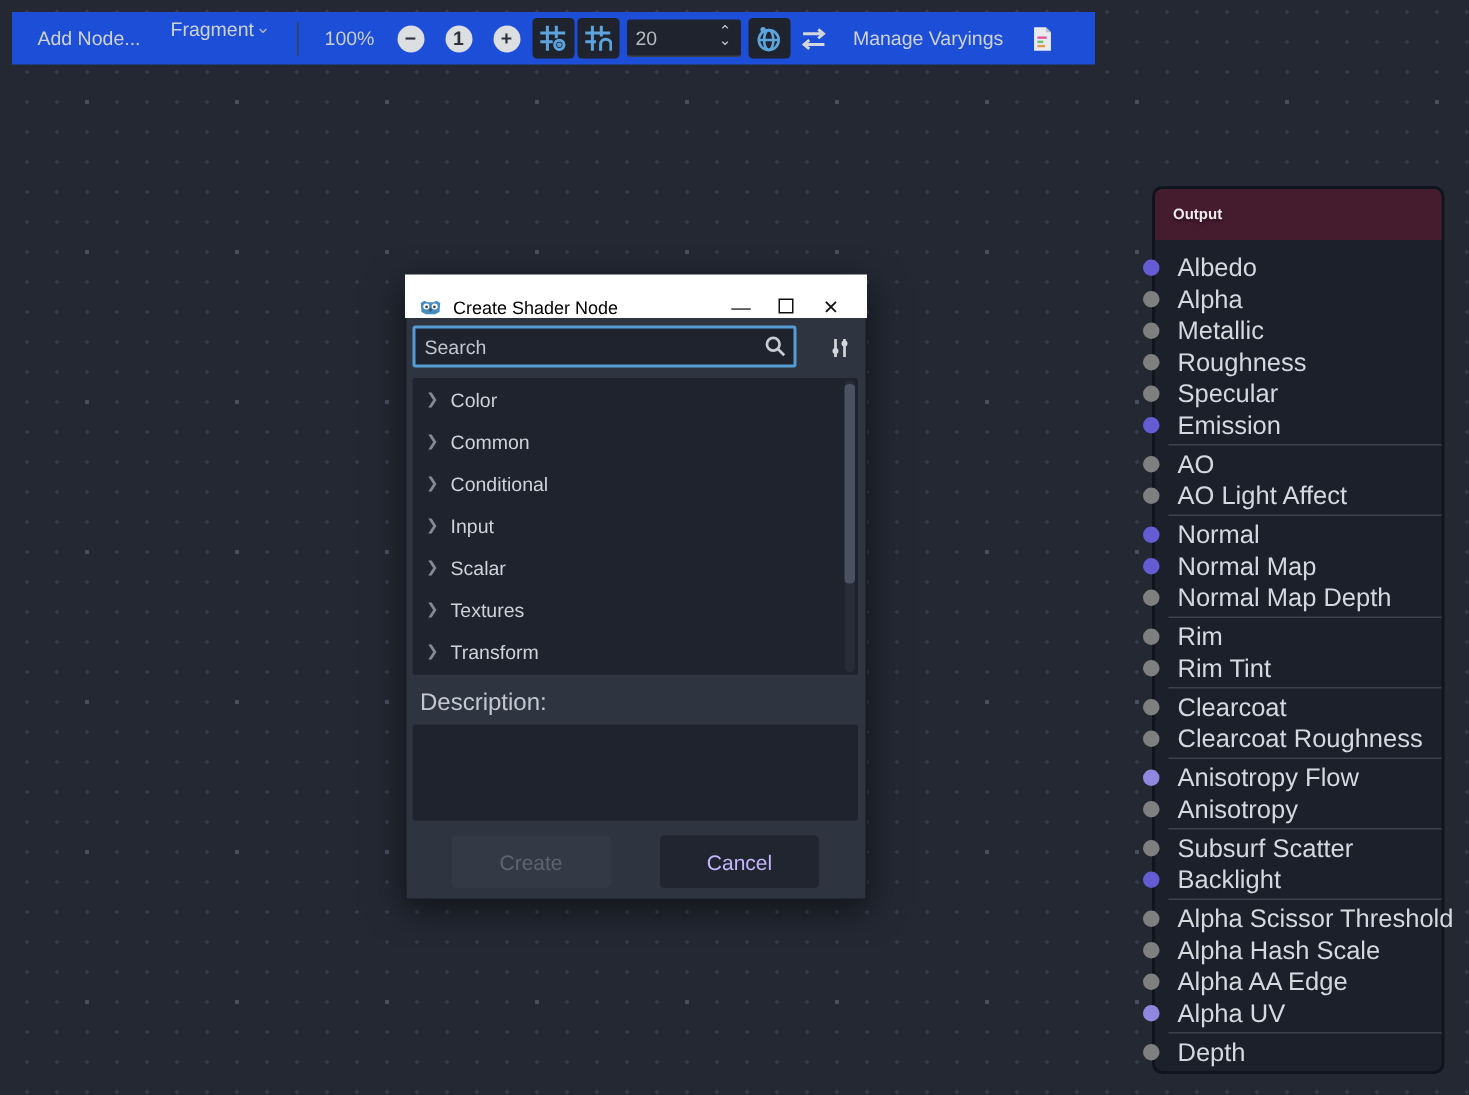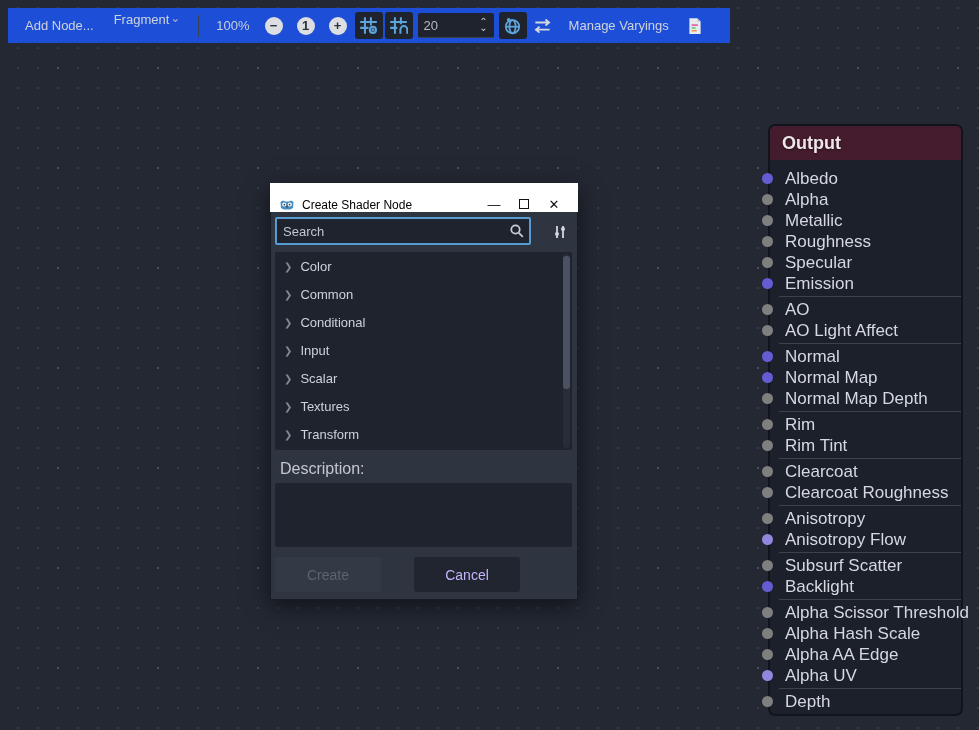--- a/index.html
+++ b/index.html
@@ -58,32 +58,32 @@
   .filter-btn { width:24px; height:26px; display:flex; align-items:center; justify-content:center; }
 
   .tree { position:relative; margin-top:7px; height:198px; background:#1e232d; border-radius:2px; overflow:hidden; }
   .tree-row { height:28px; display:flex; align-items:center; padding-left:9px; color:#ced2d9; font-size:13px; gap:8px; }
   .tree-chevron { color:#828a96; font-size:10px; }
   .tree-scrollbar { position:absolute; right:2px; top:2px; bottom:2px; width:7px; background:#272c37; border-radius:3px; }
   .tree-thumb { position:absolute; top:2px; left:0; width:7px; height:133px; background:#4a5160; border-radius:3px; }
 
   .desc-label { margin:10px 0 5px 5px; color:#c3c8d0; font-size:16px; }
   .desc-box { height:64px; background:#1e232d; border-radius:2px; }
-  .btn-row { display:flex; gap:33px; margin-top:10px; }
+  .btn-row { display:flex; justify-content:center; gap:33px; margin-top:10px; }
   .dlg-btn { width:106px; height:35px; border:none; border-radius:3px; font-size:14px;
     font-family:"Liberation Sans",sans-serif; }
   .btn-create { background:#333a46; color:#5d6470; }
   .btn-cancel { background:#20252f; color:#c4b5fd; }
 
   
   .node { position:absolute; left:768px; top:124px; width:195px; height:592px;
     background:#1b202b; border:2px solid #10141c; border-radius:7px; }
   .node-header { height:34px; background:#451c2e; border-radius:5px 5px 0 0;
     display:flex; align-items:center; padding-left:12px; }
-  .node-title { color:#efe7ea; font-weight:bold; font-size:18px; text-shadow:0 1px 2px rgba(0,0,0,.5); }
+  .node-title { color:#efe7ea; font-weight:bold; font-size:10px; text-shadow:0 1px 2px rgba(0,0,0,.5); }
   .node-body { padding-top:8px; }
   .port-row { position:relative; height:21px; line-height:21px; padding-left:15px;
     color:#d5d9df; font-size:17px; white-space:nowrap; }
   .port-dot { position:absolute; left:-8px; top:5px; width:11px; height:11px; border-radius:50%; }
   .port-dot.vector { background:#655cd3; }
   .port-dot.scalar { background:#7f7f7f; }
   .port-dot.vector2 { background:#9187de; }
   .port-sep { height:1px; background:#3c414d; margin:2px 0 2px 9px; }
 
   svg { display:block; }
@@ -236,27 +236,27 @@
         <span class="port-dot scalar"></span>
         <span>Clearcoat</span>
       </div>
 
       <div class="port-row">
         <span class="port-dot scalar"></span>
         <span>Clearcoat Roughness</span>
       </div>
     <div class="port-sep"></div>
       <div class="port-row">
-        <span class="port-dot scalar"></span>
-        <span>Anisotropy</span>
-      </div>
-
-      <div class="port-row">
         <span class="port-dot vector2"></span>
         <span>Anisotropy Flow</span>
+      </div>
+
+      <div class="port-row">
+        <span class="port-dot scalar"></span>
+        <span>Anisotropy</span>
       </div>
     <div class="port-sep"></div>
       <div class="port-row">
         <span class="port-dot scalar"></span>
         <span>Subsurf Scatter</span>
       </div>
 
       <div class="port-row">
         <span class="port-dot vector"></span>
         <span>Backlight</span>

